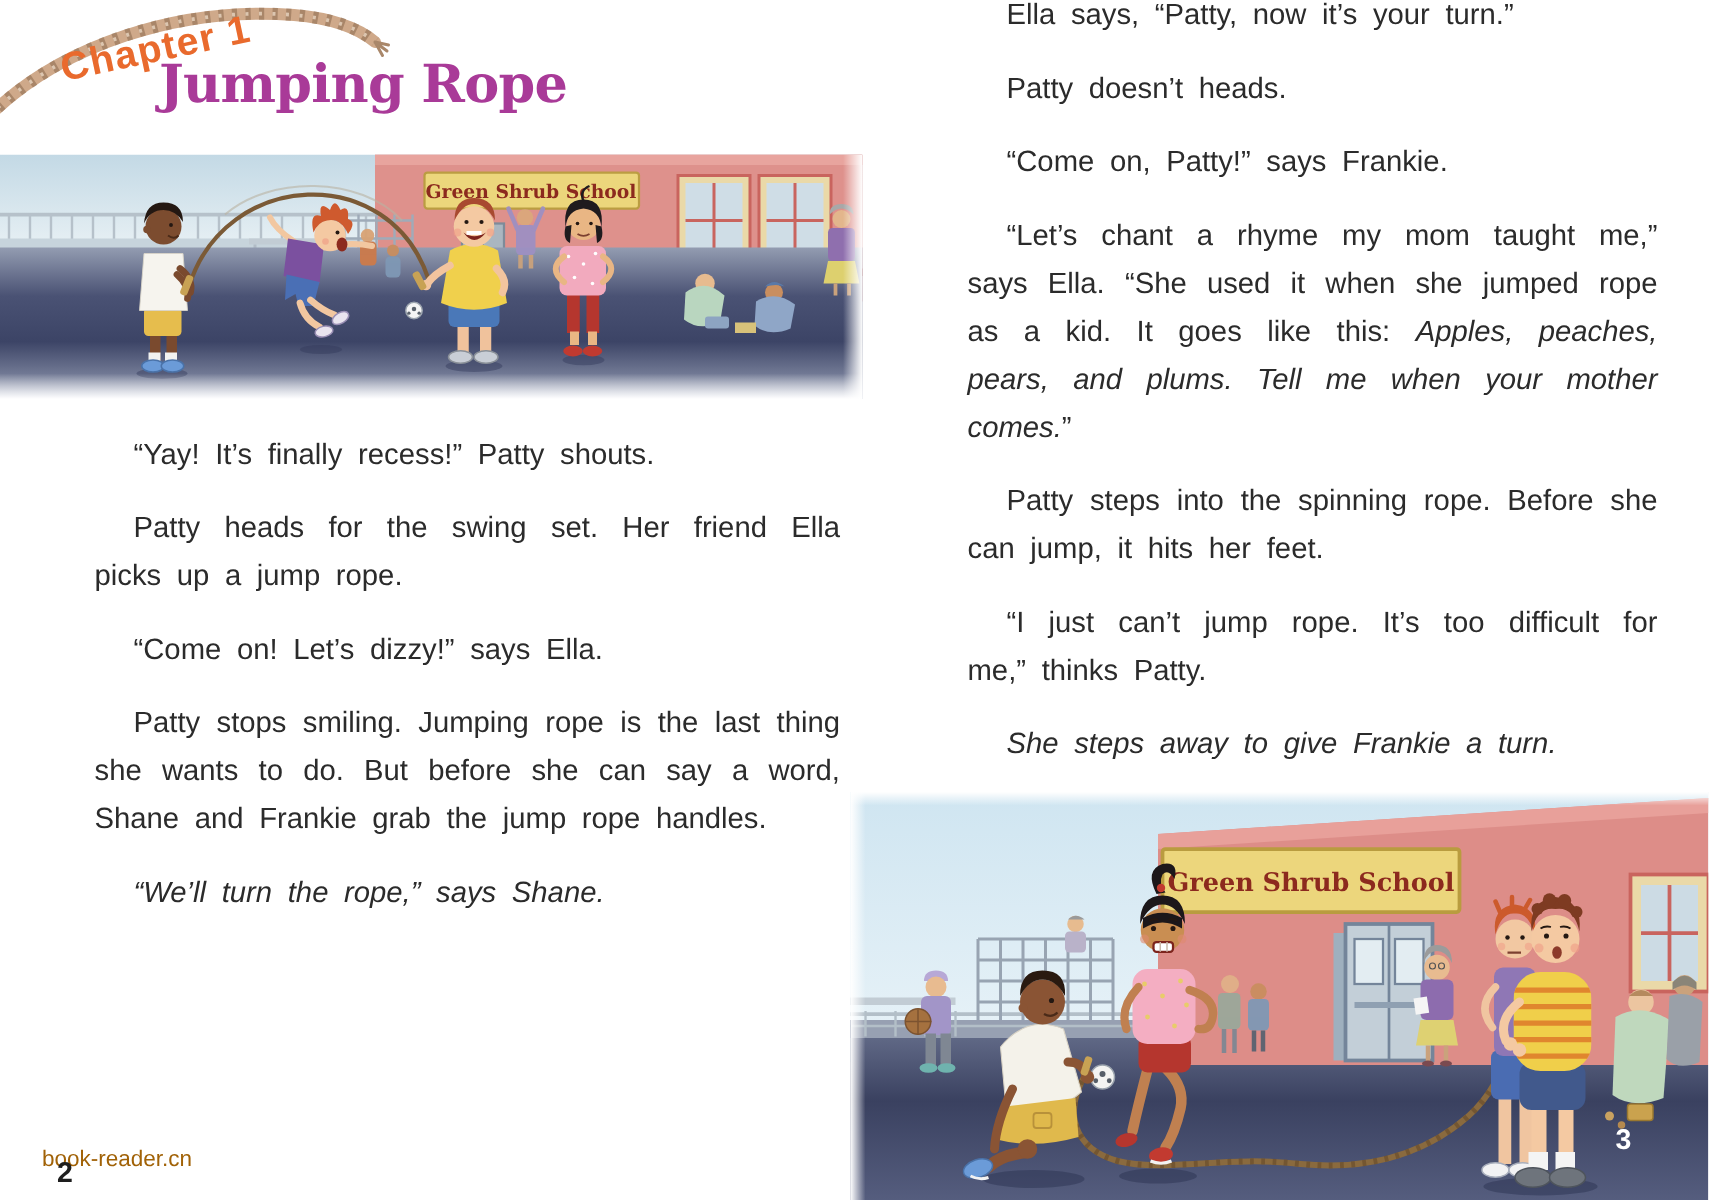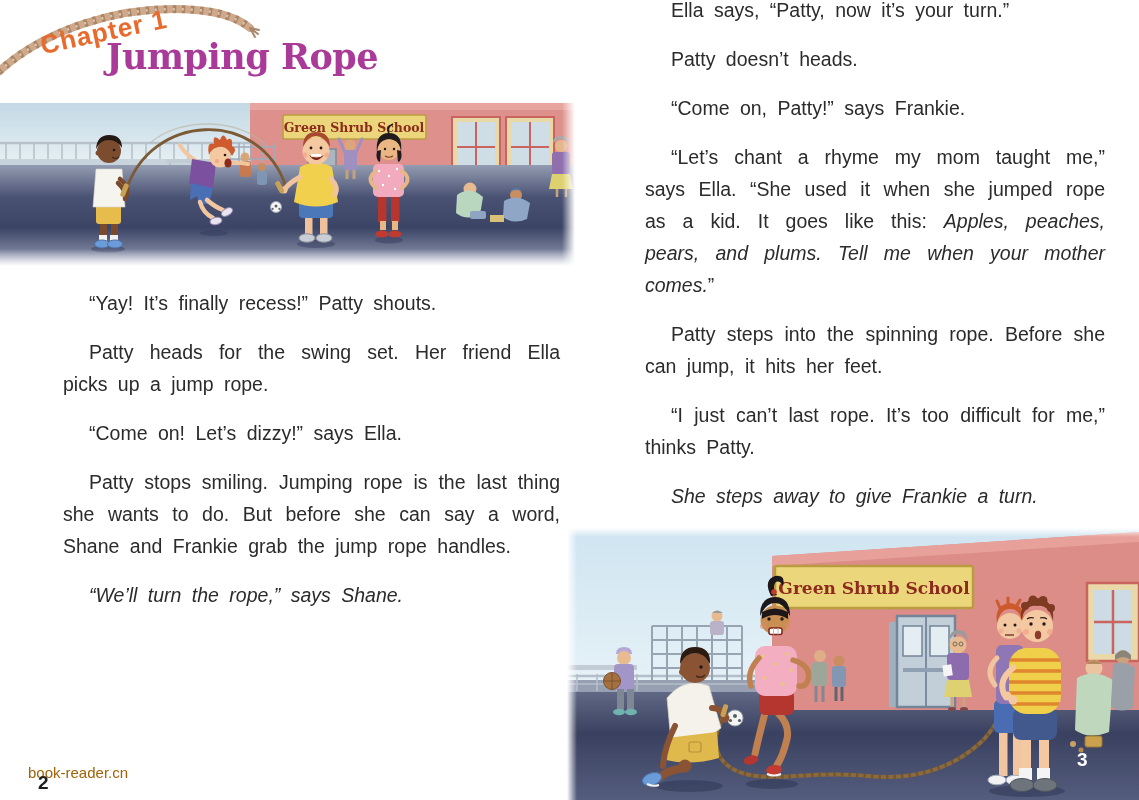--- a/index.html
+++ b/index.html
@@ -289,21 +289,21 @@
     <p><span>Patty stops smiling. Jumping rope is the last thing she wants to do. But before she can say a word, Shane and Frankie grab the jump rope handles.</span></p>
     <p><span>“We’ll turn the rope,” says Shane.</span></p>
   </div>
 
 <div class="text-col col-right" id="right-col">
     <p><span>Ella says, “Patty, now it’s your turn.”</span></p>
     <p><span>Patty doesn’t heads.</span></p>
     <p><span>“Come on, Patty!” says Frankie.</span></p>
     <p><span>“Let’s chant a rhyme my mom taught me,” says Ella. “She used it when she jumped rope as a kid. It goes like this: </span><em>Apples, peaches, pears, and plums. Tell me when your mother comes.</em><span>”</span></p>
     <p><span>Patty steps into the spinning rope. Before she can jump, it hits her feet.</span></p>
-    <p><span>“I just can’t last rope. It’s too difficult for me,” thinks Patty.</span></p>
+    <p><span>“I just can’t jump rope. It’s too difficult for me,” thinks Patty.</span></p>
     <p><span>She steps away to give Frankie a turn.</span></p>
   </div>
 
 <div class="illus-bottom">
 <svg width="572" height="272" viewBox="0 0 572 272">
   <defs>
     <linearGradient id="sky2" x1="0" y1="0" x2="0" y2="1">
       <stop offset="0" stop-color="#cfe5f1"></stop>
           <stop offset="1" stop-color="#e9f3f8"></stop>
     </linearGradient>

